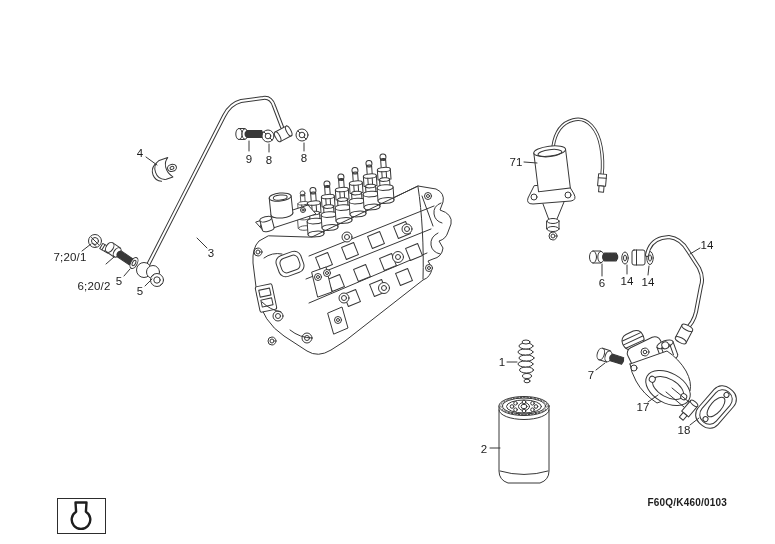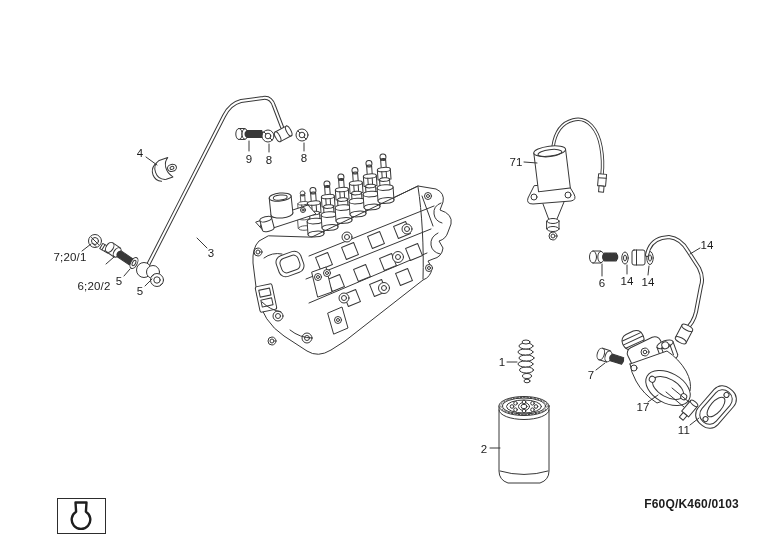--- a/index.html
+++ b/index.html
@@ -14,22 +14,22 @@
   .lbl{
     position:absolute;
     transform:translate(-50%,-50%);
     font-size:11.5px;
     color:#1c1c1c;
     white-space:nowrap;
     letter-spacing:.2px;
   }
   .code{
     position:absolute;
-    right:36px;top:497px;
-    font-size:12px;
+    right:48px;top:497px;
+    font-size:10px;
     font-weight:bold;
     color:#1c1c1c;
     letter-spacing:.2px;
   }
   .iconbox{
     position:absolute;
     left:57px;top:498px;
     width:49px;height:36px;
     border:1.6px solid #2d2d2d;
     background:#fff;
@@ -434,21 +434,21 @@
   <div class="lbl" style="left:94px;top:286px">6;20/2</div>
   <div class="lbl" style="left:119px;top:281px">5</div>
   <div class="lbl" style="left:140px;top:291px">5</div>
   <div class="lbl" style="left:516px;top:162px">71</div>
   <div class="lbl" style="left:602px;top:283px">6</div>
   <div class="lbl" style="left:627px;top:281px">14</div>
   <div class="lbl" style="left:648px;top:282px">14</div>
   <div class="lbl" style="left:707px;top:245px">14</div>
   <div class="lbl" style="left:591px;top:375px">7</div>
   <div class="lbl" style="left:643px;top:407px">17</div>
-  <div class="lbl" style="left:684px;top:430px">11</div>
+  <div class="lbl" style="left:684px;top:430px">18</div>
   <div class="lbl" style="left:502px;top:362px">1</div>
   <div class="lbl" style="left:484px;top:449px">2</div>
 
   <div class="iconbox">
     <svg width="46" height="33" viewBox="0 0 46 33">
       <path d="M 17.5,3.5 h 11 l -0.6,9.2 a 9.3,9.3 0 1 1 -9.8,0 z" fill="none" stroke="#1e1e1e" stroke-width="2.4" stroke-linejoin="round"></path>
     </svg>
   </div>
 
   <div class="code">F60Q/K460/0103</div>

